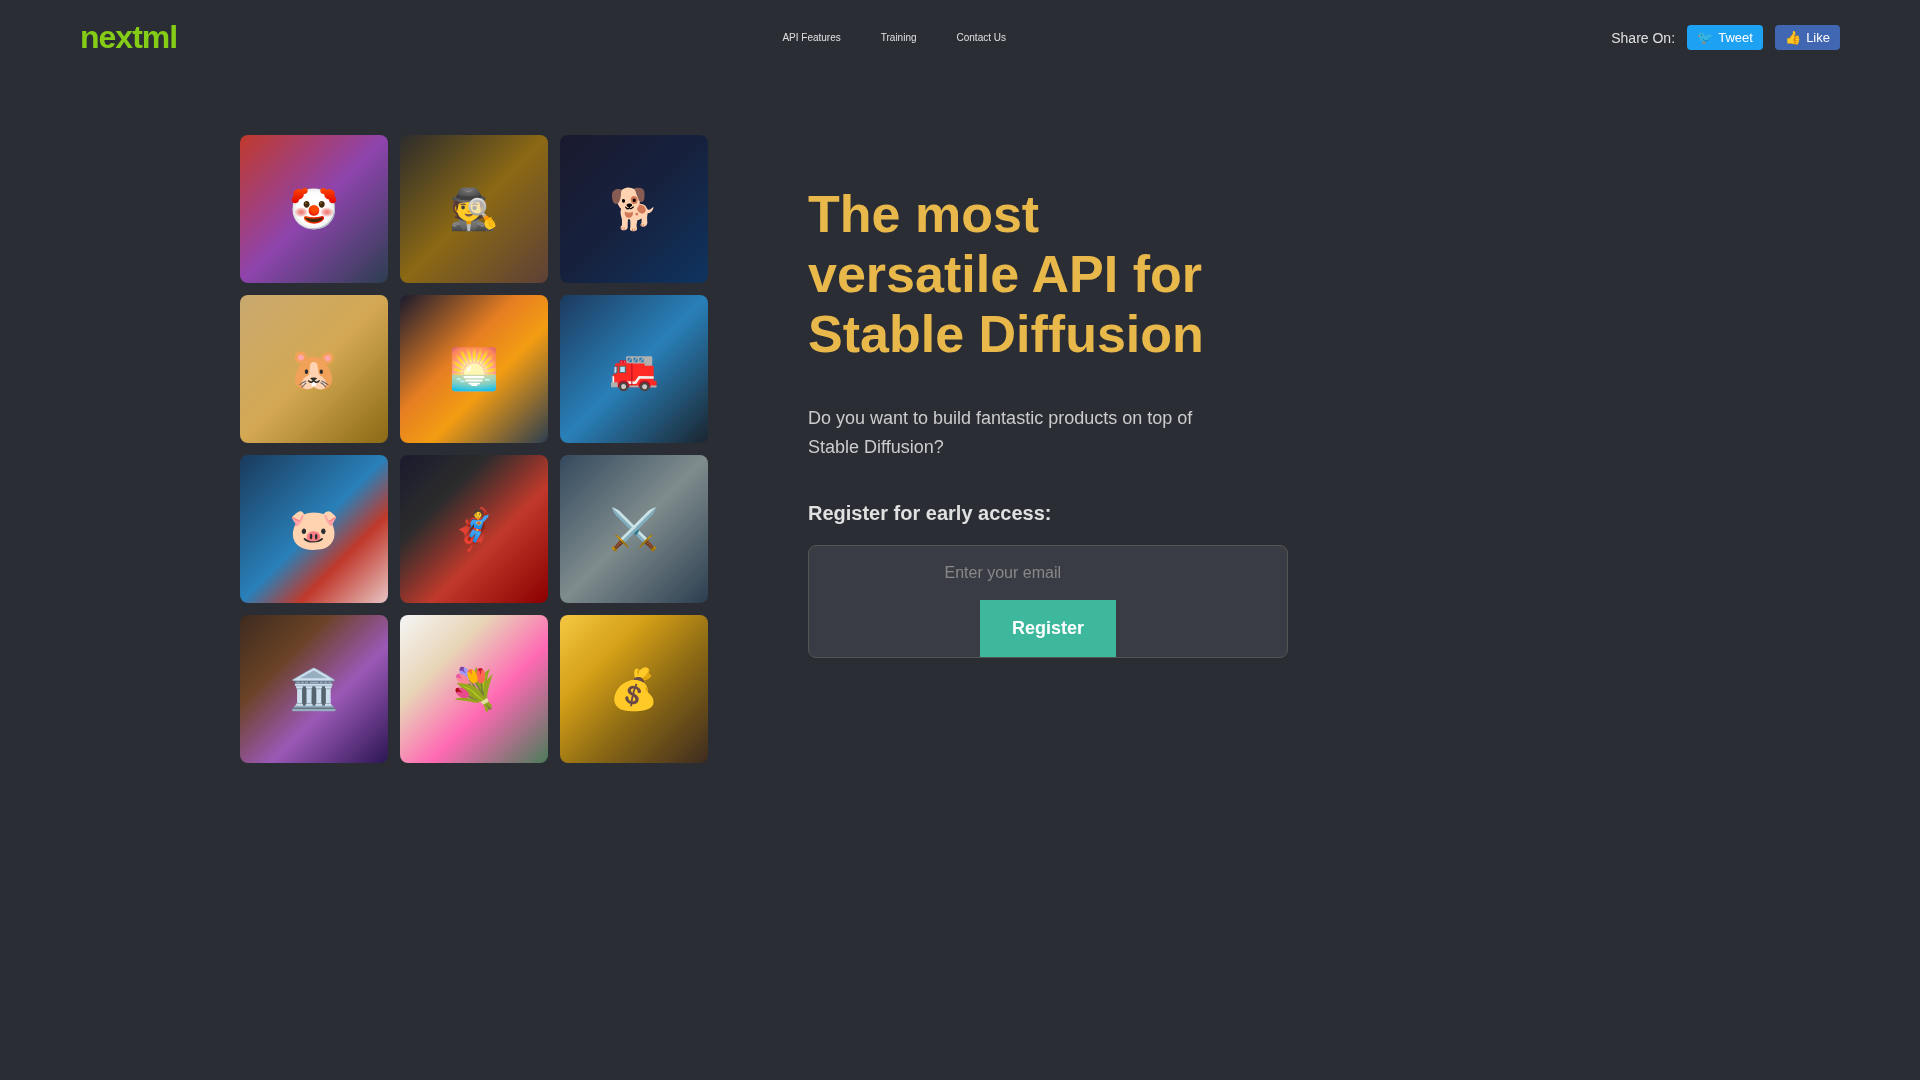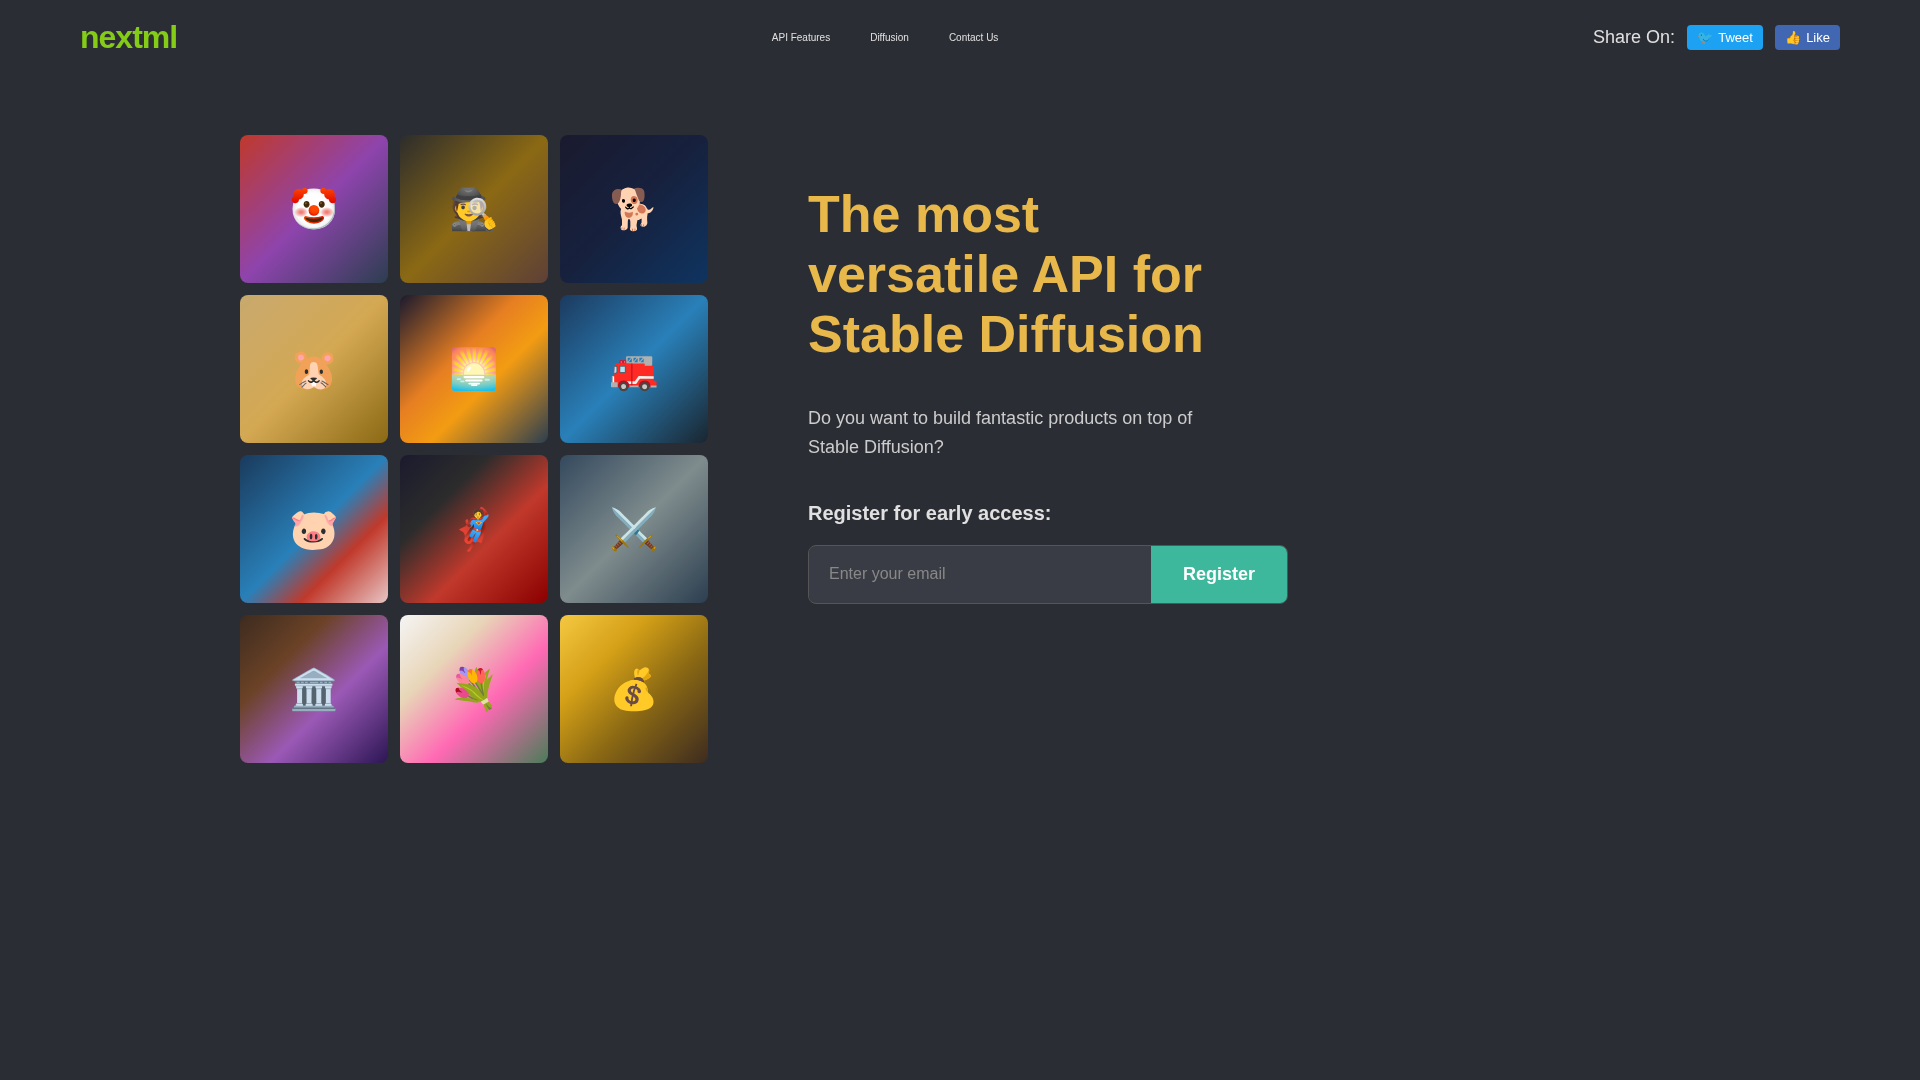--- a/index.html
+++ b/index.html
@@ -41,21 +41,21 @@
       font-weight: 400;
     }
 
     .header-right {
       display: flex;
       align-items: center;
       gap: 12px;
     }
 
     .share-label {
-      font-size: 18px;
+      font-size: 14px;
       color: #e0e0e0;
     }
 
     .tweet-btn {
       display: flex;
       align-items: center;
       gap: 5px;
       background-color: #1da1f2;
       color: white;
       border: none;
@@ -163,20 +163,21 @@
     }
 
     .register-form {
       display: flex;
       align-items: center;
       width: 480px;
       border-radius: 8px;
       overflow: hidden;
       border: 1px solid #555;
       background: #3a3c45;
+      flex-direction: column;
     }
 
     .email-input {
       flex: 1;
       background: #3a3c45;
       border: none;
       outline: none;
       padding: 18px 20px;
       color: #aaaaaa;
       font-size: 16px;
@@ -195,21 +196,21 @@
       white-space: nowrap;
     }
   </style>
 </head>
 <body>
 
 <header>
   <span class="logo">nextml</span>
   <nav>
     <a href="#">API Features</a>
-    <a href="#">Diffusion</a>
+    <a href="#">Training</a>
     <a href="#">Contact Us</a>
   </nav>
   <div class="header-right">
     <span class="share-label">Share On:</span>
     <button class="tweet-btn">
       <span class="tweet-icon">🐦</span>
       <span>Tweet</span>
     </button>
     <button class="like-btn">
       <span>👍</span>

